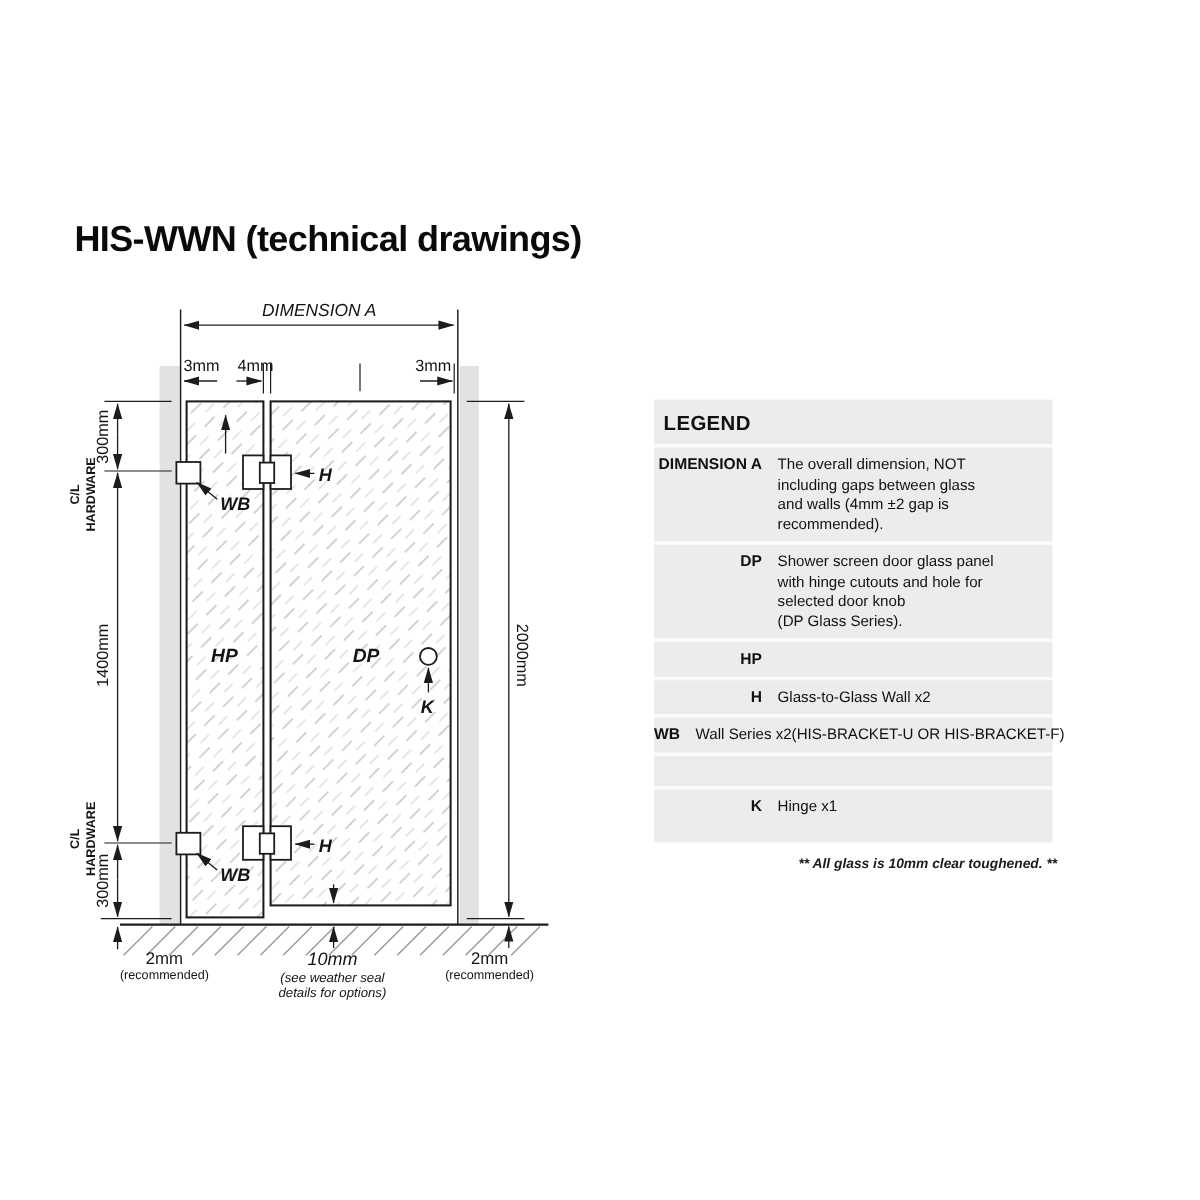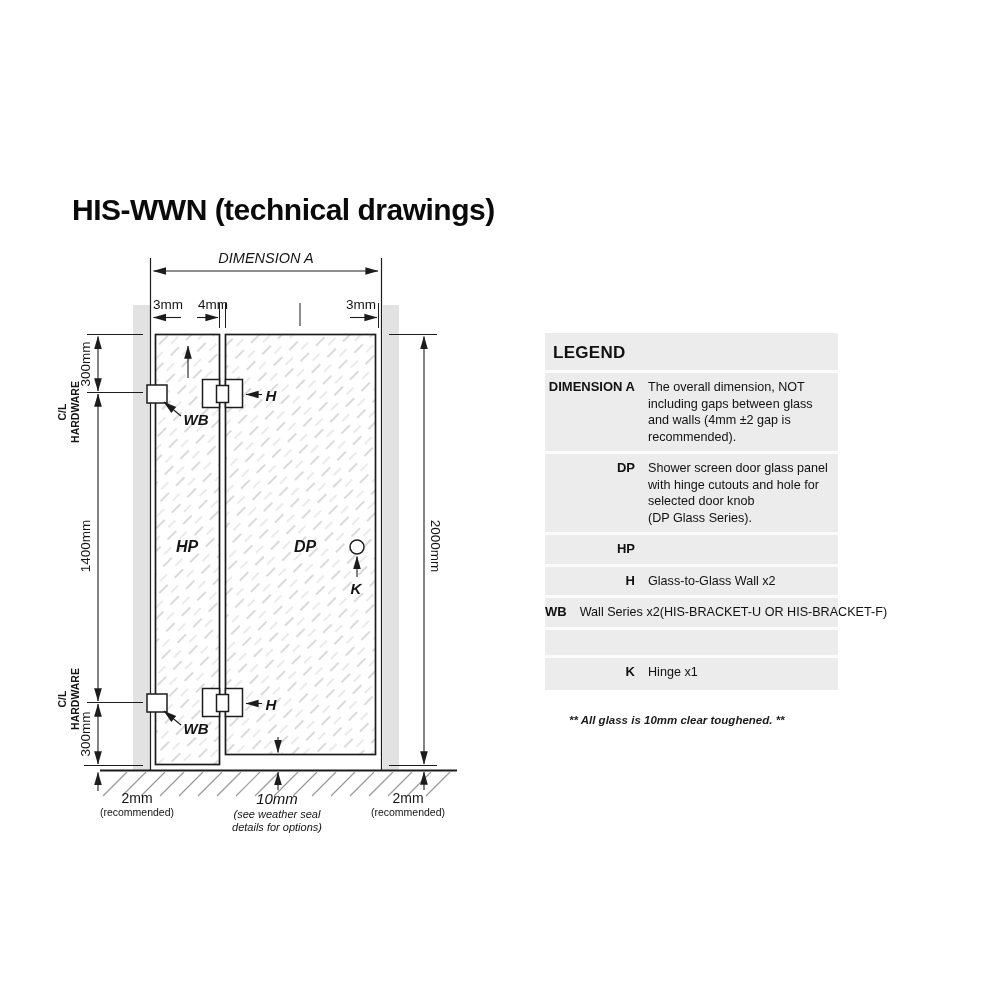--- a/index.html
+++ b/index.html
@@ -2,21 +2,21 @@
 <html style="--wall: #e2e2e2; --legend_bg: #ececec; --hatch: #c6c6c6; --line: #1c1c1c;"><head>
 <meta charset="utf-8">
 <style>
   html,body{margin:0;padding:0;}
   body{
     width:1000px;height:1000px;position:relative;background:#fff;
     font-family:"Liberation Sans",sans-serif;color:#111;overflow:hidden;
   }
   
   .page-title{
-    position:absolute;left:62px;top:183px;margin:10px;
+    position:absolute;left:62px;top:183px;margin:0;
     font-size:30px;font-weight:bold;letter-spacing:-0.5px;color:#0a0a0a;
   }
   
   svg.drawing{position:absolute;left:0;top:0;}
   svg .t{font-family:"Liberation Sans",sans-serif;fill:#141414;}
   svg .dim-label{font-size:13.5px;}
   svg .small{font-size:10.5px;}
   svg .note{font-size:11px;font-style:italic;}
   svg .it{font-style:italic;}
   svg .comp{font-weight:bold;font-style:italic;font-size:15px;}
@@ -29,32 +29,32 @@
   svg .hw{fill:#fff;stroke:var(--line,#1c1c1c);stroke-width:1.5;}
   svg .wallface{stroke:var(--line,#2a2a2a);stroke-width:1.2;}
   svg .floorline{stroke:var(--line,#1c1c1c);stroke-width:2;}
   svg .floorhatch{stroke:#9a9a9a;stroke-width:1.2;}
   svg .hatchline{stroke:var(--hatch,#c6c6c6);stroke-width:1.3;}
   svg .hatchline2{stroke:#dcdcdc;stroke-width:1.2;}
   svg .ahp{fill:var(--line,#1c1c1c);}
   svg .wall{fill:var(--wall,#e2e2e2);}
   
   .legend{
-    position:absolute;left:545px;top:333px;width:293px;
-    background:var(--legend_bg,#ececec);padding-bottom:4px;
+    position:absolute;left:545px;top:333px;width:332px;
+    background:var(--legend_bg,#ececec);padding-bottom:16px;
   }
   .legend-title{font-size:17px;font-weight:bold;padding:10px 0 7px 8px;letter-spacing:.3px;}
   .lrow{display:flex;border-top:3px solid #fbfbfb;padding:6px 0;}
   .lterm{width:103px;box-sizing:border-box;text-align:right;font-weight:bold;
          font-size:13px;line-height:16.5px;padding-right:13px;}
   .ldesc{flex:1;font-size:12.6px;line-height:16.5px;white-space:pre-line;}
   .lrow.wb .ldesc{white-space:nowrap;}
   .lrow.empty{height:13px;}
   .legend-foot{
-    position:absolute;left:545px;top:714px;width:312px;text-align:left;
+    position:absolute;left:545px;top:714px;width:312px;text-align:right;
     font-size:11.5px;font-style:italic;font-weight:600;color:#1a1a1a;padding-left:24px;
   }
 </style>
 </head>
 <body>
 
 <h1 class="page-title">HIS-WWN (technical drawings)</h1>
 
 <svg class="drawing" width="1000" height="1000" viewBox="0 0 1000 1000">
   <defs>

